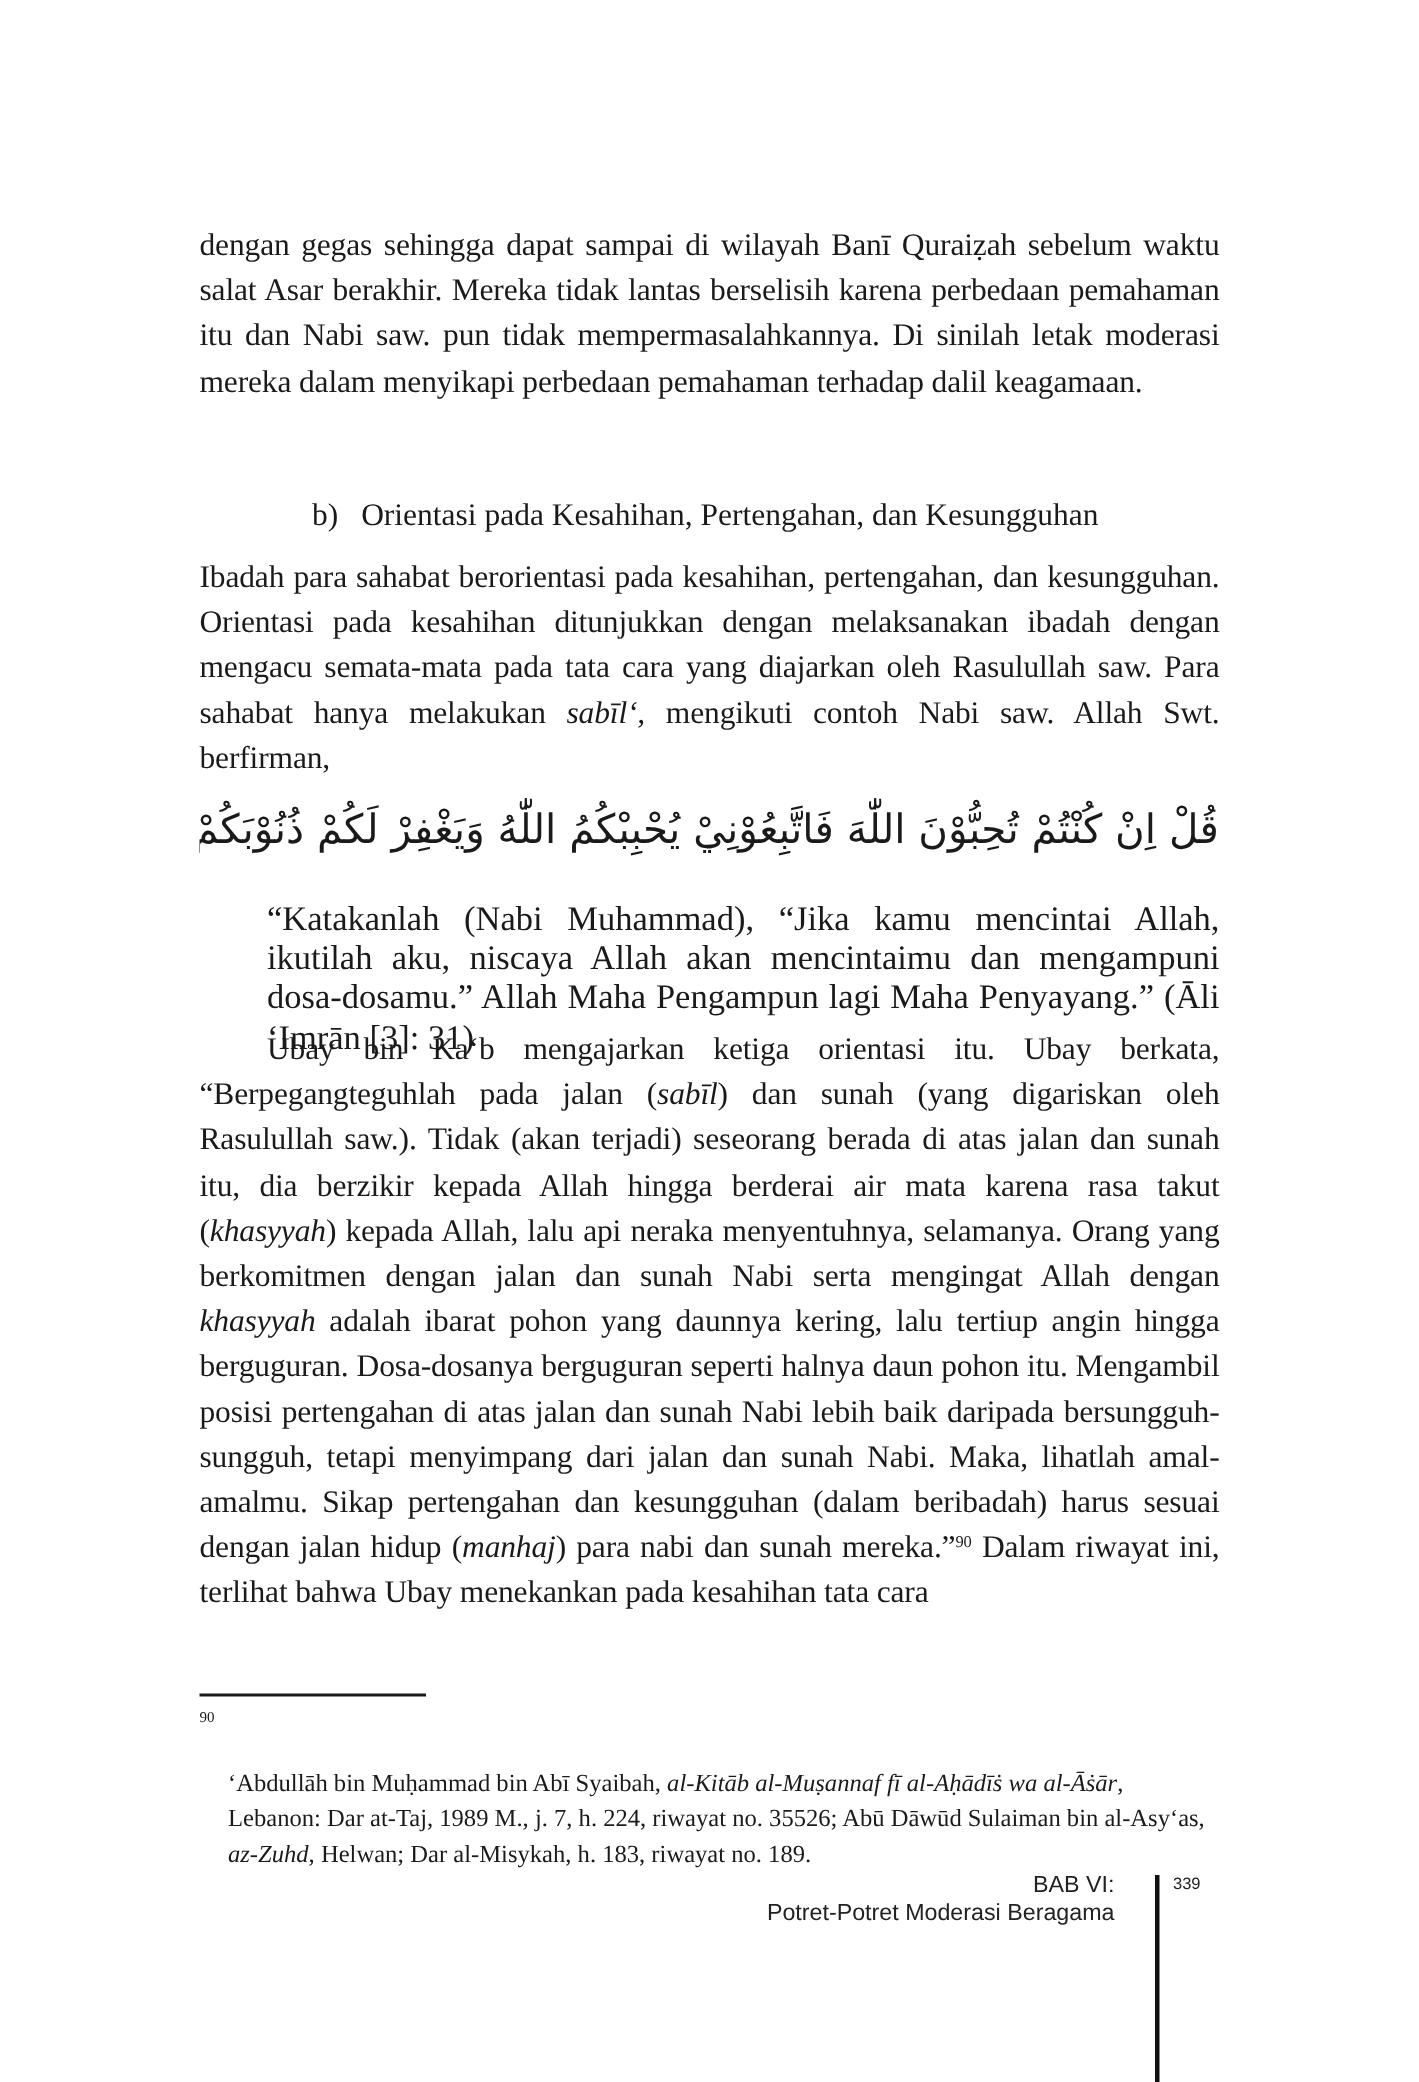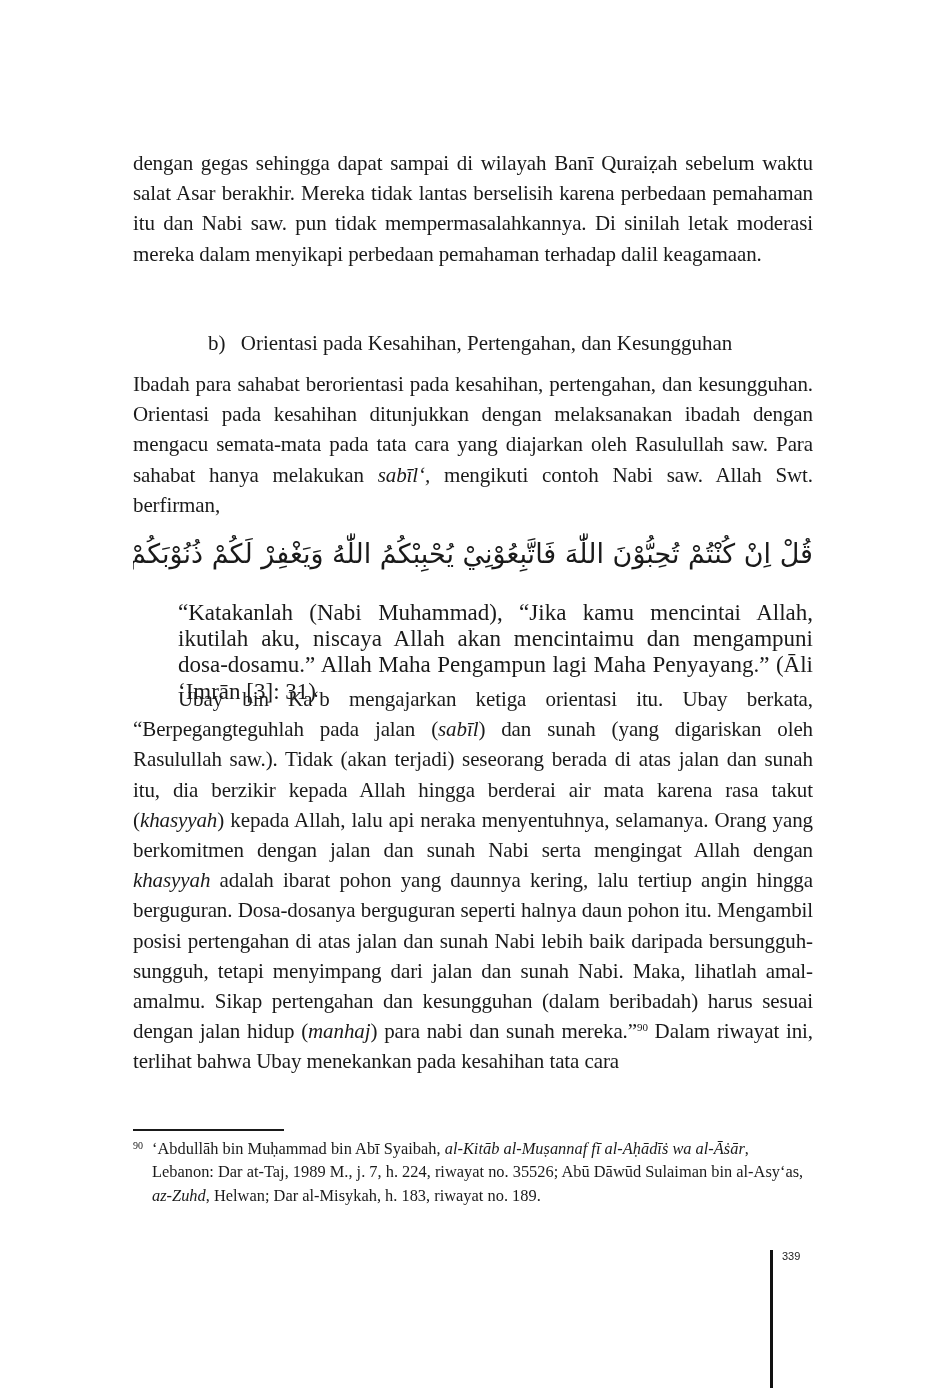--- a/index.html
+++ b/index.html
@@ -28,21 +28,21 @@
   .translation p { margin: 0; }
   .p3 { top: 680px; }
   .p3 p { text-indent: 45px; }
   sup.fnref { font-size: 11px; vertical-align: 7px; line-height: 0; }
   .fn-rule { position: absolute; left: 133px; top: 1125px; width: 151px; height: 2px; background: #1a1a1a; }
   .footnote {
     position: absolute; left: 133px; width: 680px; top: 1133px;
     font-family: "Liberation Serif", serif; font-size: 16.4px; line-height: 23.4px;
   }
   .footnote .fn-num { position: absolute; left: 0; top: -3px; font-size: 10px; }
-  .footnote .fn-body { padding-left: 19px; display: block; }
+  .footnote .fn-body { padding-left: 19px; display: block; margin-top: 40px; }
   .footer-chapter {
     position: absolute; right: 189px; top: 1243px; text-align: right;
     font-family: "Liberation Sans", "DejaVu Sans", sans-serif; font-size: 15.5px; line-height: 19px; color: #222;
   }
   .footer-bar { position: absolute; left: 770px; top: 1246px; width: 2.5px; height: 142px; background: #111; }
   .page-number { position: absolute; left: 782px; top: 1242px; font-family: "Liberation Sans", "DejaVu Sans", sans-serif; font-size: 11px; line-height: 20px; color: #222; }
   i { font-style: italic; }
 </style>
 </head>
 <body>
@@ -75,16 +75,20 @@
     <p><span>Ubay bin Ka‘b mengajarkan ketiga orientasi itu. Ubay berkata, “Berpegangteguhlah pada jalan (</span><i>sabīl</i><span>) dan sunah (yang digariskan oleh Rasulullah saw.). Tidak (akan terjadi) seseorang berada di atas jalan dan sunah itu, dia berzikir kepada Allah hingga berderai air mata karena rasa takut (</span><i>khasyyah</i><span>) kepada Allah, lalu api neraka menyentuhnya, selamanya. Orang yang berkomitmen dengan jalan dan sunah Nabi serta mengingat Allah dengan </span><i>khasyyah</i><span> adalah ibarat pohon yang daunnya kering, lalu tertiup angin hingga berguguran. Dosa-dosanya berguguran seperti halnya daun pohon itu. Mengambil posisi pertengahan di atas jalan dan sunah Nabi lebih baik daripada bersungguh-sungguh, tetapi menyimpang dari jalan dan sunah Nabi. Maka, lihatlah amal-amalmu. Sikap pertengahan dan kesungguhan (dalam beribadah) harus sesuai dengan jalan hidup (</span><i>manhaj</i><span>) para nabi dan sunah mereka.”</span><sup class="fnref">90</sup><span> Dalam riwayat ini, terlihat bahwa Ubay menekankan pada kesahihan tata cara</span></p>
   </div>
 
   <div class="fn-rule"></div>
 
   <div class="footnote">
     <span class="fn-num">90</span>
     <span class="fn-body"><span>‘Abdullāh bin Muḥammad bin Abī Syaibah, </span><i>al-Kitāb al-Muṣannaf fī al-Aḥādīṡ wa al-Āṡār</i><span>, Lebanon: Dar at-Taj, 1989 M., j. 7, h. 224, riwayat no. 35526; Abū Dāwūd Sulaiman bin al-Asy‘as, </span><i>az-Zuhd</i><span>, Helwan; Dar al-Misykah, h. 183, riwayat no. 189.</span></span>
   </div>
 
+  <div class="footer-chapter">
+    <div>BAB VI:</div>
+    <div>Potret-Potret Moderasi Beragama</div>
+  </div>
   <div class="footer-bar"></div>
   <div class="page-number">339</div>
 
 </div>
 
 </body></html>

